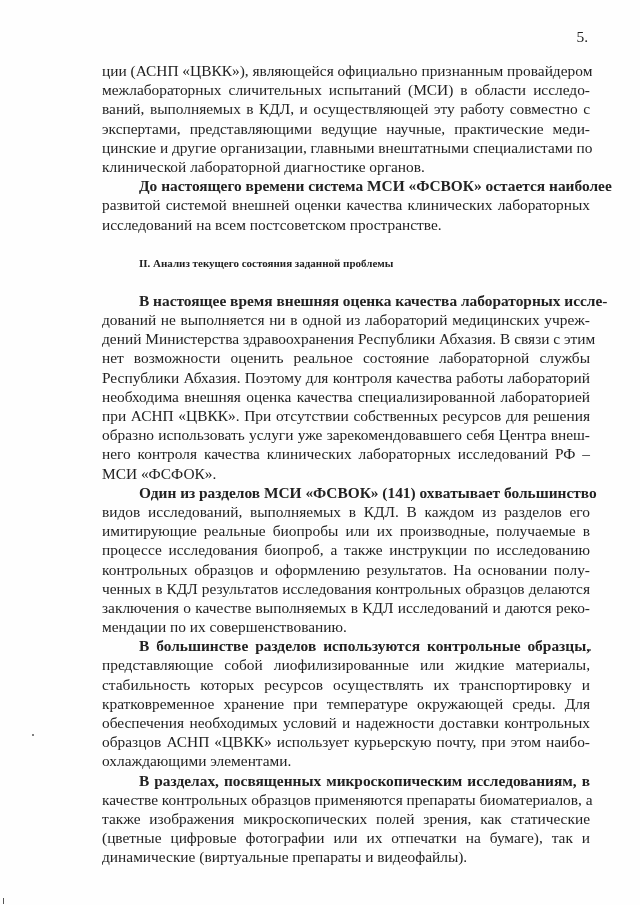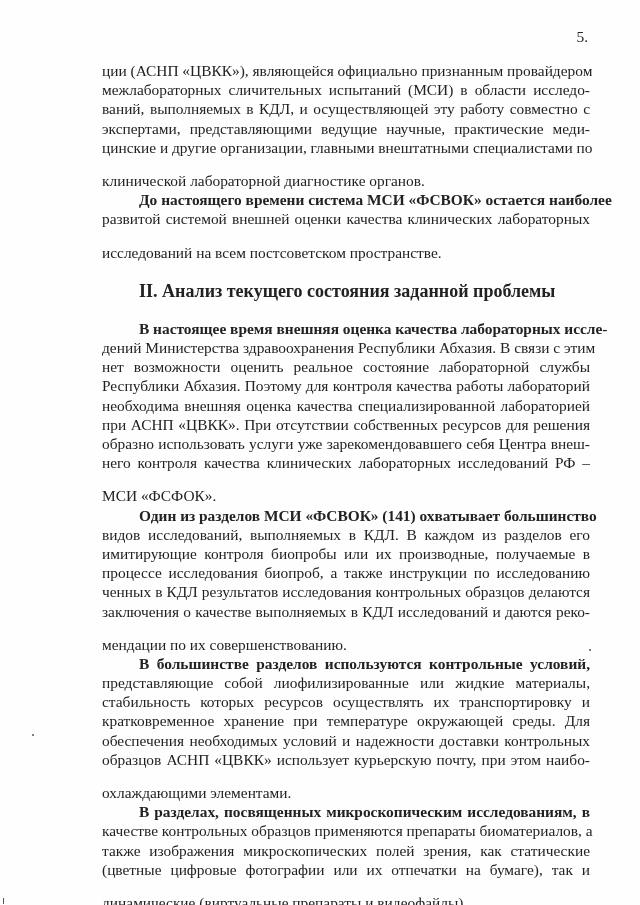--- a/index.html
+++ b/index.html
@@ -16,26 +16,26 @@
   }
   .body-text {
     position: absolute; left: 102px; top: 61px; width: 488px;
     font-size: 15.4px; line-height: 19.2px;
   }
   .line {
     display: block; white-space: nowrap;
     text-align: justify; text-align-last: justify;
     height: 19.2px;
   }
-  .line.last { text-align-last: left; margin-top: 14px; }
+  .line.last { text-align-last: left; }
   .line.indent { padding-left: 37px; font-weight: bold; }
   .heading {
     display: block; font-weight: bold; padding-left: 37px;
     margin-top: 20px; margin-bottom: 18px; height: 19.2px; white-space: nowrap;
-    font-size: 18px;
+    font-size: 11px;
   }
   .speck { position: absolute; background: #555; border-radius: 50%; }
 </style>
 </head>
 <body>
 
 <div class="page">
   <div class="page-number">5.</div>
 
   <div class="body-text">
@@ -52,42 +52,44 @@
     <div>
       <span class="line indent">До настоящего времени система МСИ «ФСВОК» остается наиболее</span>
       <span class="line">развитой системой внешней оценки качества клинических лабораторных</span>
       <span class="line last">исследований на всем постсоветском пространстве.</span>
     </div>
 
     <div class="heading">II. Анализ текущего состояния заданной проблемы</div>
 
     <div>
       <span class="line indent">В настоящее время внешняя оценка качества лабораторных иссле-</span>
+      <span class="line">дований не выполняется ни в одной из лабораторий медицинских учреж-</span>
       <span class="line">дений Министерства здравоохранения Республики Абхазия. В связи с этим</span>
       <span class="line">нет возможности оценить реальное состояние лабораторной службы</span>
       <span class="line">Республики Абхазия. Поэтому для контроля качества работы лабораторий</span>
       <span class="line">необходима внешняя оценка качества специализированной лабораторией</span>
       <span class="line">при АСНП «ЦВКК». При отсутствии собственных ресурсов для решения</span>
       <span class="line">образно использовать услуги уже зарекомендовавшего себя Центра внеш-</span>
       <span class="line">него контроля качества клинических лабораторных исследований РФ –</span>
       <span class="line last">МСИ «ФСФОК».</span>
     </div>
 
     <div>
       <span class="line indent">Один из разделов МСИ «ФСВОК» (141) охватывает большинство</span>
       <span class="line">видов исследований, выполняемых в КДЛ. В каждом из разделов его</span>
-      <span class="line">имитирующие контроля биопробы или их производные, получаемые в</span>
+      <span class="line">имитирующие реальные биопробы или их производные, получаемые в</span>
       <span class="line">процессе исследования биопроб, а также инструкции по исследованию</span>
+      <span class="line">контрольных образцов и оформлению результатов. На основании полу-</span>
       <span class="line">ченных в КДЛ результатов исследования контрольных образцов делаются</span>
       <span class="line">заключения о качестве выполняемых в КДЛ исследований и даются реко-</span>
       <span class="line last">мендации по их совершенствованию.</span>
     </div>
 
     <div>
-      <span class="line indent">В большинстве разделов используются контрольные условий,</span>
+      <span class="line indent">В большинстве разделов используются контрольные образцы,</span>
       <span class="line">представляющие собой лиофилизированные или жидкие материалы,</span>
       <span class="line">стабильность которых ресурсов осуществлять их транспортировку и</span>
       <span class="line">кратковременное хранение при температуре окружающей среды. Для</span>
       <span class="line">обеспечения необходимых условий и надежности доставки контрольных</span>
       <span class="line">образцов АСНП «ЦВКК» использует курьерскую почту, при этом наибо-</span>
       <span class="line last">охлаждающими элементами.</span>
     </div>
 
     <div>
       <span class="line indent">В разделах, посвященных микроскопическим исследованиям, в</span>

